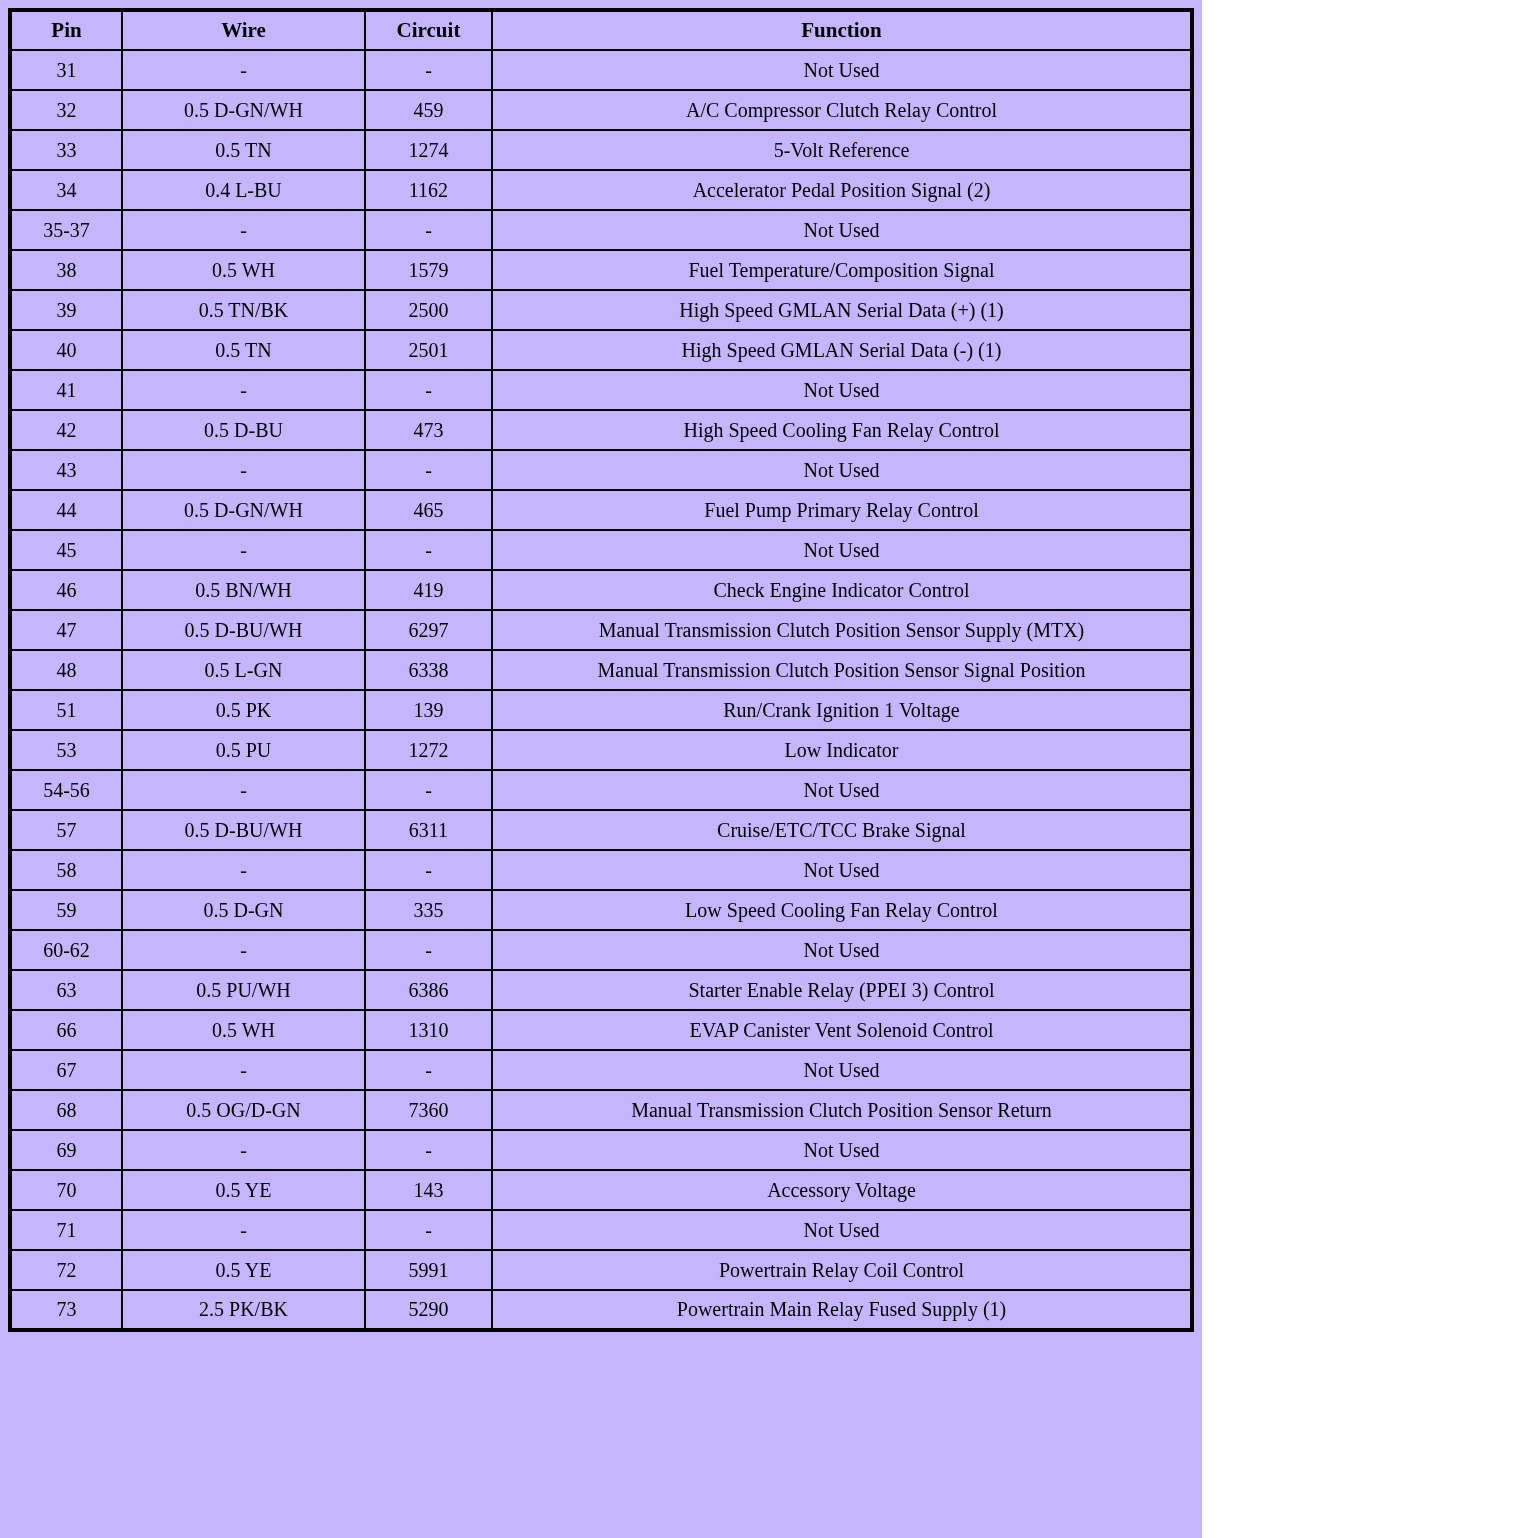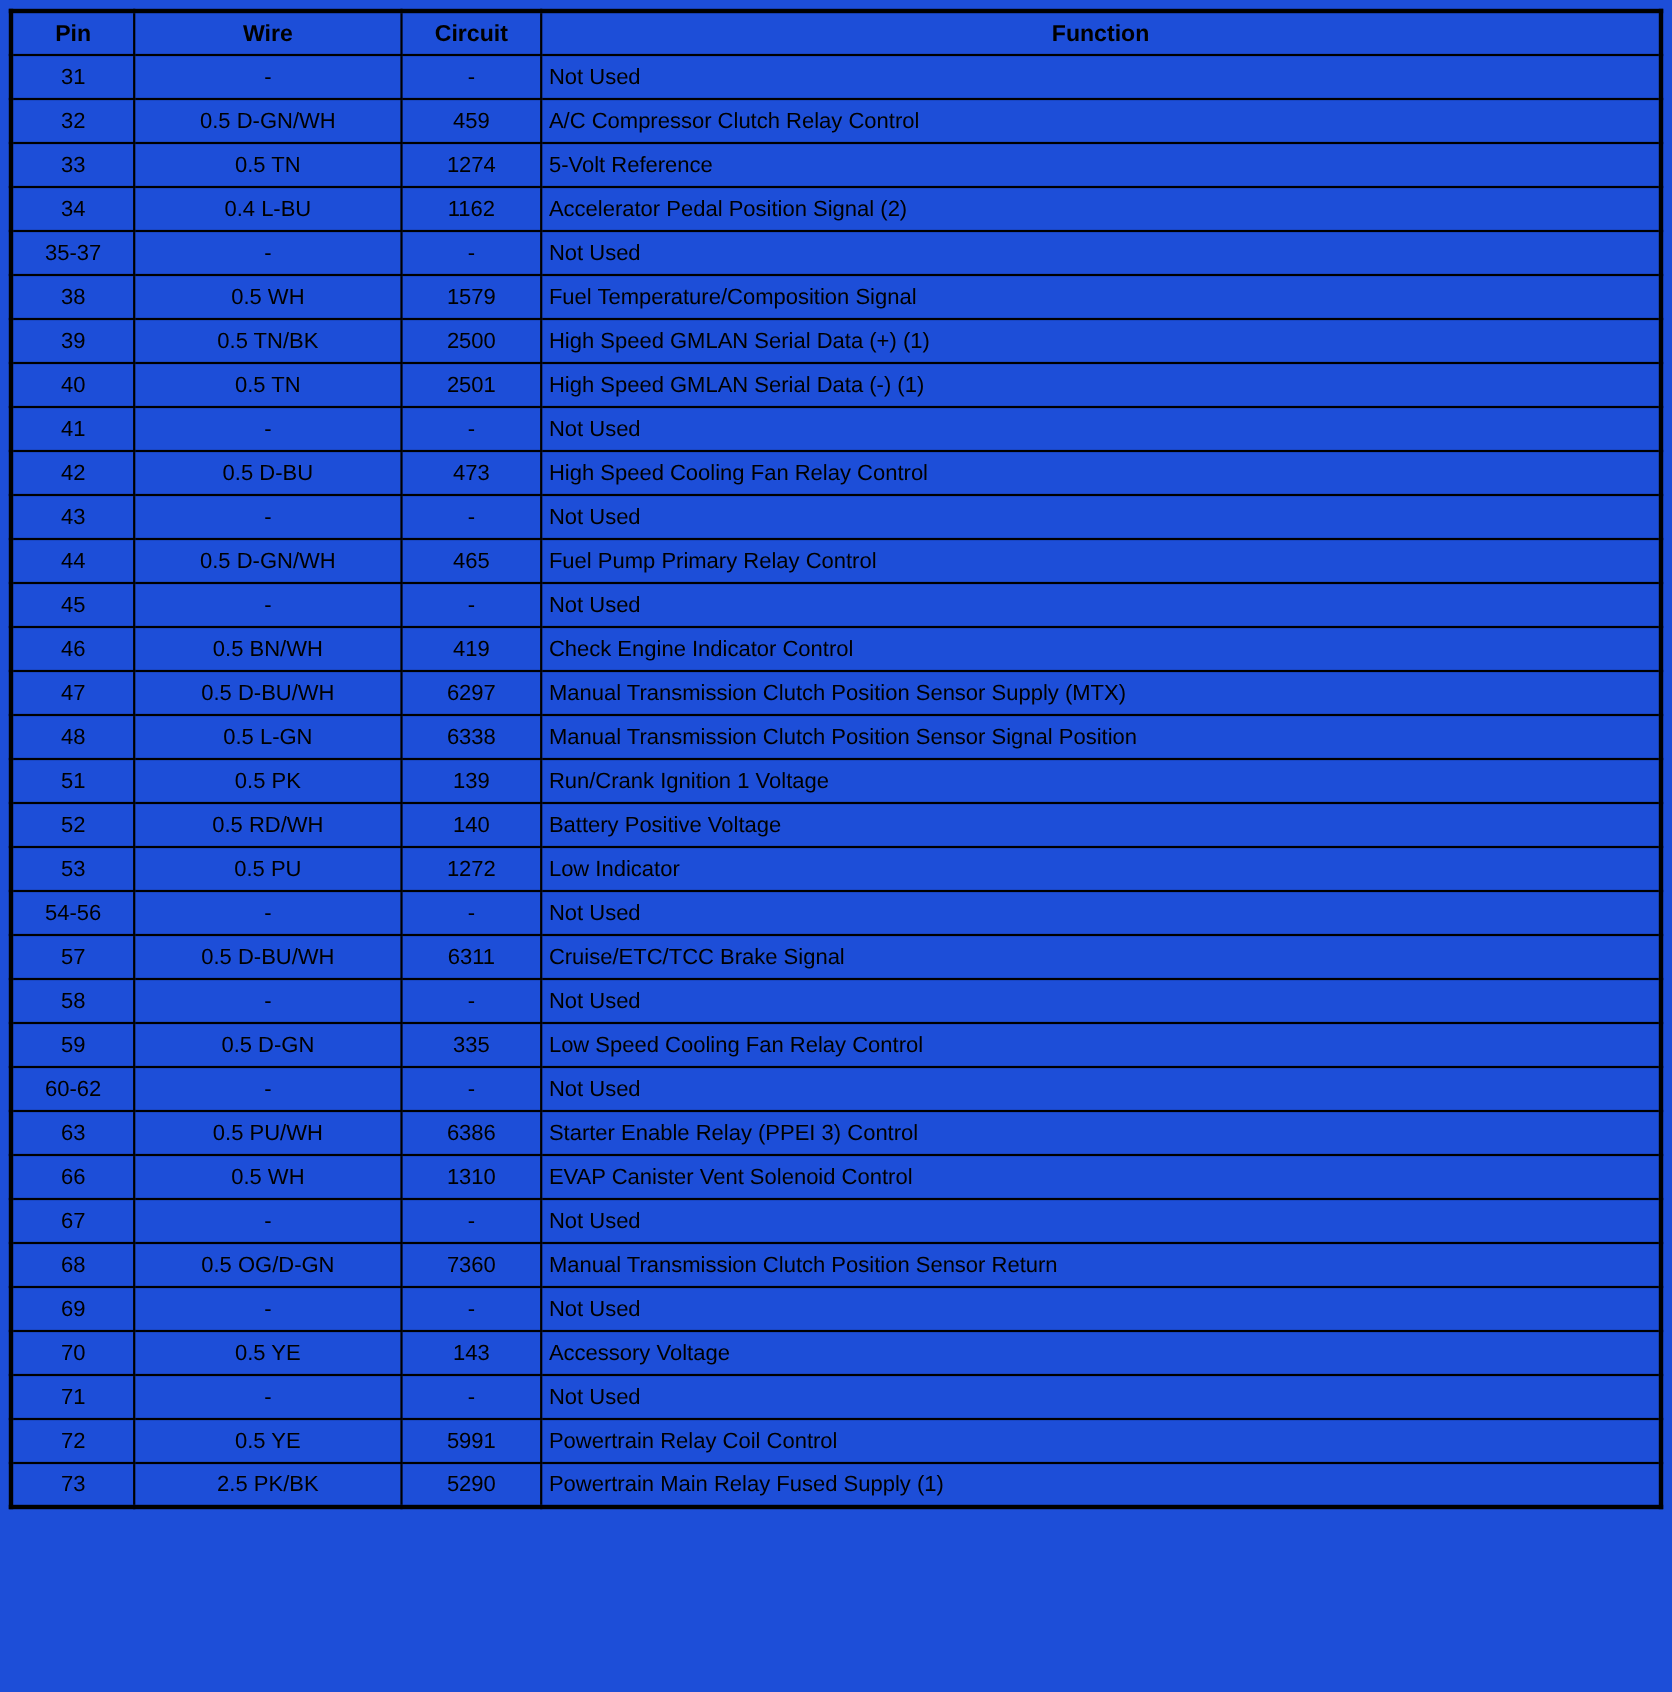--- a/index.html
+++ b/index.html
@@ -5,25 +5,26 @@
   html, body {
     margin: 0;
     padding: 0;
     background: #ffffff;
   }
   body {
     font-family: "Liberation Sans", sans-serif;
     color: #000000;
   }
   .page {
-    width: 1520px;
+    width: 1202px;
     height: 1538px;
     box-sizing: border-box;
     padding: 8px;
-    background: #1d4ed8;
+    background: #c4b5fd;
+    font-family: Liberation Serif, serif;
   }
   table.pinout {
     border-collapse: collapse;
     width: 100%;
     table-layout: fixed;
     border: 4px solid #000000;
   }
   table.pinout th,
   table.pinout td {
     border: 2px solid #000000;
@@ -37,21 +38,21 @@
   }
   table.pinout th {
     font-weight: bold;
     text-align: center;
     font-size: 21px;
   }
   td.cell-center {
     text-align: center;
   }
   td.cell-left {
-    text-align: left;
+    text-align: center;
     padding-left: 9px;
   }
   col.col-pin     { width: 112px; }
   col.col-wire    { width: 243px; }
   col.col-circuit { width: 127px; }
   col.col-func    { width: auto; }
 </style>
 </head>
 <body>
 
@@ -168,26 +169,20 @@
           <td class="cell-center">6338</td>
           <td class="cell-left">Manual Transmission Clutch Position Sensor Signal Position</td>
         </tr>
         <tr>
           <td class="cell-center">51</td>
           <td class="cell-center">0.5 PK</td>
           <td class="cell-center">139</td>
           <td class="cell-left">Run/Crank Ignition 1 Voltage</td>
         </tr>
         <tr>
-          <td class="cell-center">52</td>
-          <td class="cell-center">0.5 RD/WH</td>
-          <td class="cell-center">140</td>
-          <td class="cell-left">Battery Positive Voltage</td>
-        </tr>
-        <tr>
           <td class="cell-center">53</td>
           <td class="cell-center">0.5 PU</td>
           <td class="cell-center">1272</td>
           <td class="cell-left">Low Indicator</td>
         </tr>
         <tr>
           <td class="cell-center">54-56</td>
           <td class="cell-center">-</td>
           <td class="cell-center">-</td>
           <td class="cell-left">Not Used</td>

